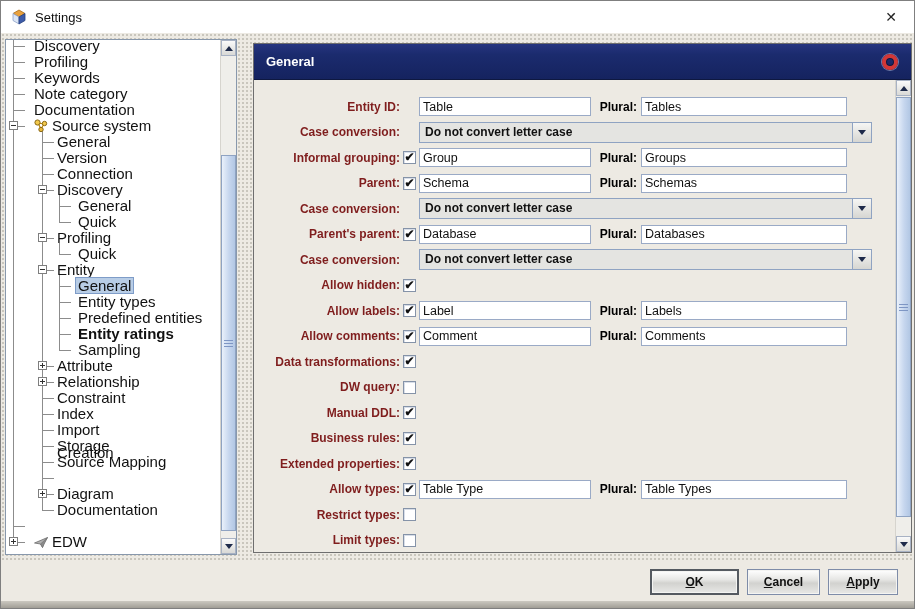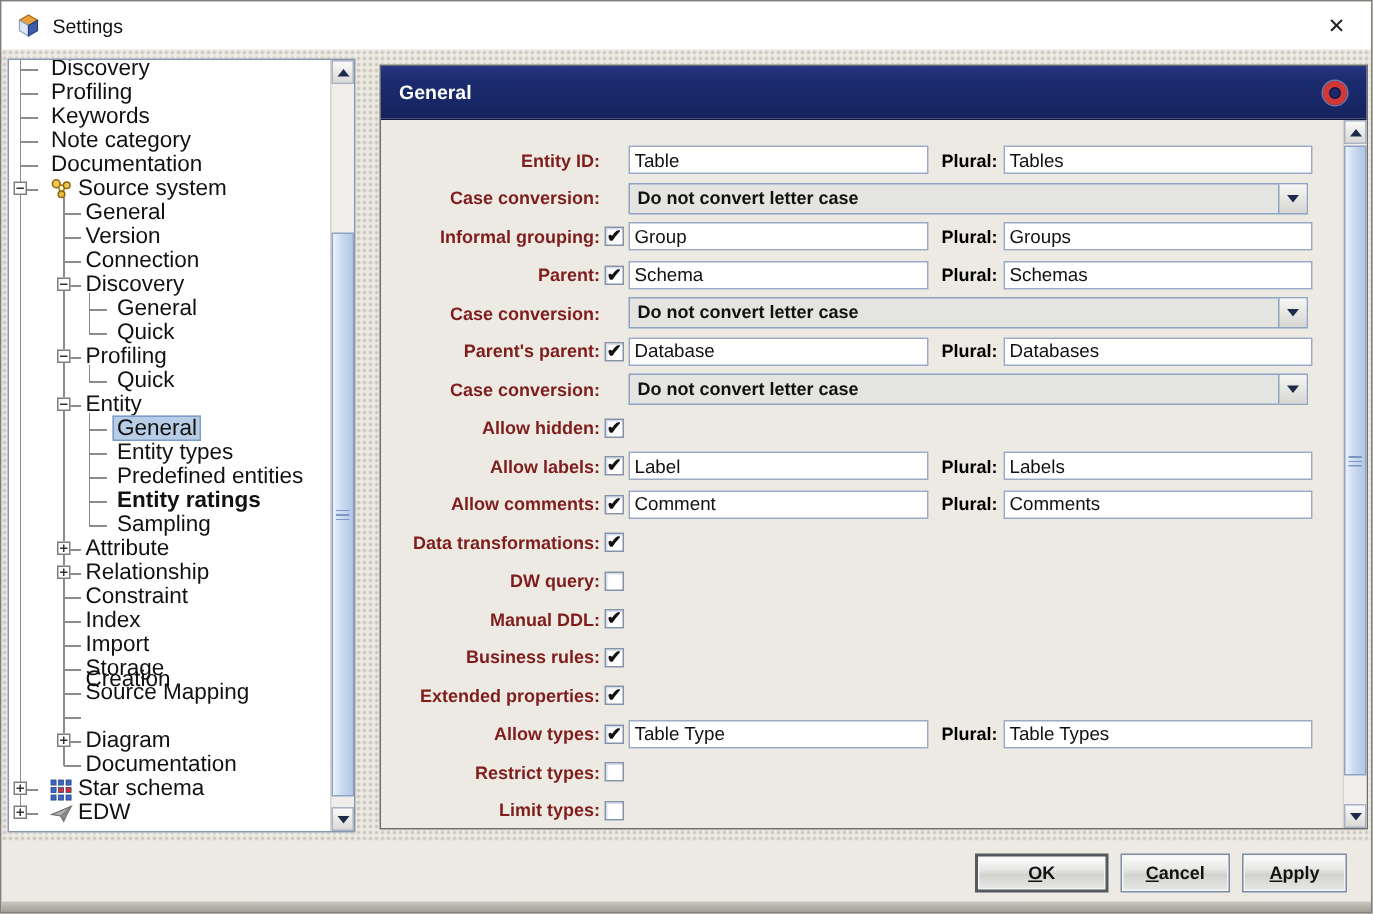--- a/index.html
+++ b/index.html
@@ -40,21 +40,21 @@
   .panel-title{color:#fff;font-weight:bold;font-size:13px;padding-left:12px;}
   .ring{position:absolute;right:13px;top:10px;width:8px;height:8px;border:4px solid var(--ring-red,#D23737);border-radius:50%;box-shadow:0 0 0 1px rgba(220,225,245,.45), inset 0 0 0 1px rgba(0,0,0,.45);cursor:pointer;}
 
   .form-area{position:absolute;top:36px;left:0;right:0;bottom:0;}
   #form-rows{position:absolute;top:0;left:0;right:17px;bottom:0;padding-top:14px;overflow:hidden;}
   .frow{height:25.5px;display:flex;align-items:center;}
   .flabel{flex:0 0 146px;text-align:right;font-weight:bold;font-size:12px;color:#7f1d1d;white-space:nowrap;}
   .cbcol{flex:0 0 19px;display:flex;justify-content:center;}
   .cb{width:13px;height:13px;background:#fff;border:1px solid #8593A8;box-shadow:inset 1px 1px 0 #D8DEE8;box-sizing:border-box;font-size:12px;line-height:10px;font-weight:bold;color:#111;text-align:center;cursor:pointer;}
   .tf{height:19px;border:1px solid var(--field-border,#9AAAC6);background:#fff;font-family:"Liberation Sans",sans-serif;font-size:12.5px;color:#111;padding:0 3px;box-sizing:border-box;}
-  .tf.main{width:200px;}
+  .tf.main{width:172px;}
   .tf.plural{width:206px;margin-left:4px;}
   .plabel{width:40px;text-align:right;font-weight:bold;font-size:12px;margin-left:6px;margin-right:0;white-space:nowrap;}
   .combo{position:relative;width:453px;height:21px;background:#E4E4E1;border:1px solid #8FA3C2;box-sizing:border-box;cursor:pointer;}
   .combo-text{display:block;line-height:19px;padding-left:5px;font-size:12px;font-weight:bold;color:#111;}
   .combo-btn{position:absolute;right:0;top:0;bottom:0;width:18px;border-left:1px solid #8FA3C2;background:linear-gradient(180deg,#F6F6F4,#D6D6D2);display:flex;align-items:center;justify-content:center;}
   .tri-down{width:0;height:0;border-left:4px solid transparent;border-right:4px solid transparent;border-top:5px solid #1E2A4A;}
 
   
   .vsb{position:absolute;width:16px;background:#EFEEEA;border-left:1px solid #D6D4CE;box-sizing:border-box;}
   .tree-sb{right:0;top:0;bottom:0;}
@@ -238,37 +238,20 @@
             <div class="trow" style="top: 405px;">
               <span class="tlabel" style="left:51px">Creation</span>
             </div>
             <div class="trow" style="top: 446px;">
               <span class="tbox plus" style="left:32px"></span>
               <span class="tlabel" style="left:51px">Diagram</span>
             </div>
             <div class="trow" style="top: 462px;">
               <span class="tlabel" style="left:51px">Documentation</span>
             </div>
-            <div class="trow" style="top: 478px;">
-              <span class="tbox plus" style="left:3px"></span>
-              <span class="ticon" style="left:27px"><svg width="16" height="16" viewBox="0 0 16 16">
-                  <g stroke="#26447E" stroke-width="0.5">
-                    <rect x="1" y="2" width="3.4" height="3.4" fill="#3A66C8"></rect>
-                    <rect x="6" y="2" width="3.4" height="3.4" fill="#3A66C8"></rect>
-                    <rect x="11" y="2" width="3.4" height="3.4" fill="#3A66C8"></rect>
-                    <rect x="1" y="7" width="3.4" height="3.4" fill="#3A66C8"></rect>
-                    <rect x="6" y="7" width="3.4" height="3.4" fill="#D23030"></rect>
-                    <rect x="11" y="7" width="3.4" height="3.4" fill="#D23030"></rect>
-                    <rect x="1" y="12" width="3.4" height="3.4" fill="#3A66C8"></rect>
-                    <rect x="6" y="12" width="3.4" height="3.4" fill="#3A66C8"></rect>
-                    <rect x="11" y="12" width="3.4" height="3.4" fill="#3A66C8"></rect>
-                  </g>
-                </svg></span>
-              <span class="tlabel" style="left:46px">Star schema</span>
-            </div>
             <div class="trow" style="top: 494px;">
               <span class="tbox plus" style="left:3px"></span>
               <span class="ticon" style="left:27px"><svg width="16" height="16" viewBox="0 0 16 16">
                   <polygon points="14.5,3.5 1.5,9 7.5,10 9.5,13.5 11,9 14.5,3.5" fill="#B0B0B0" stroke="#6A6A6A" stroke-width="0.8"></polygon>
                   <polygon points="14.5,3.5 7.5,10 9.5,13.5" fill="#8A8A8A" stroke="#6A6A6A" stroke-width="0.5"></polygon>
                 </svg></span>
               <span class="tlabel" style="left:46px">EDW</span>
             </div>
           </div>
       </div>

